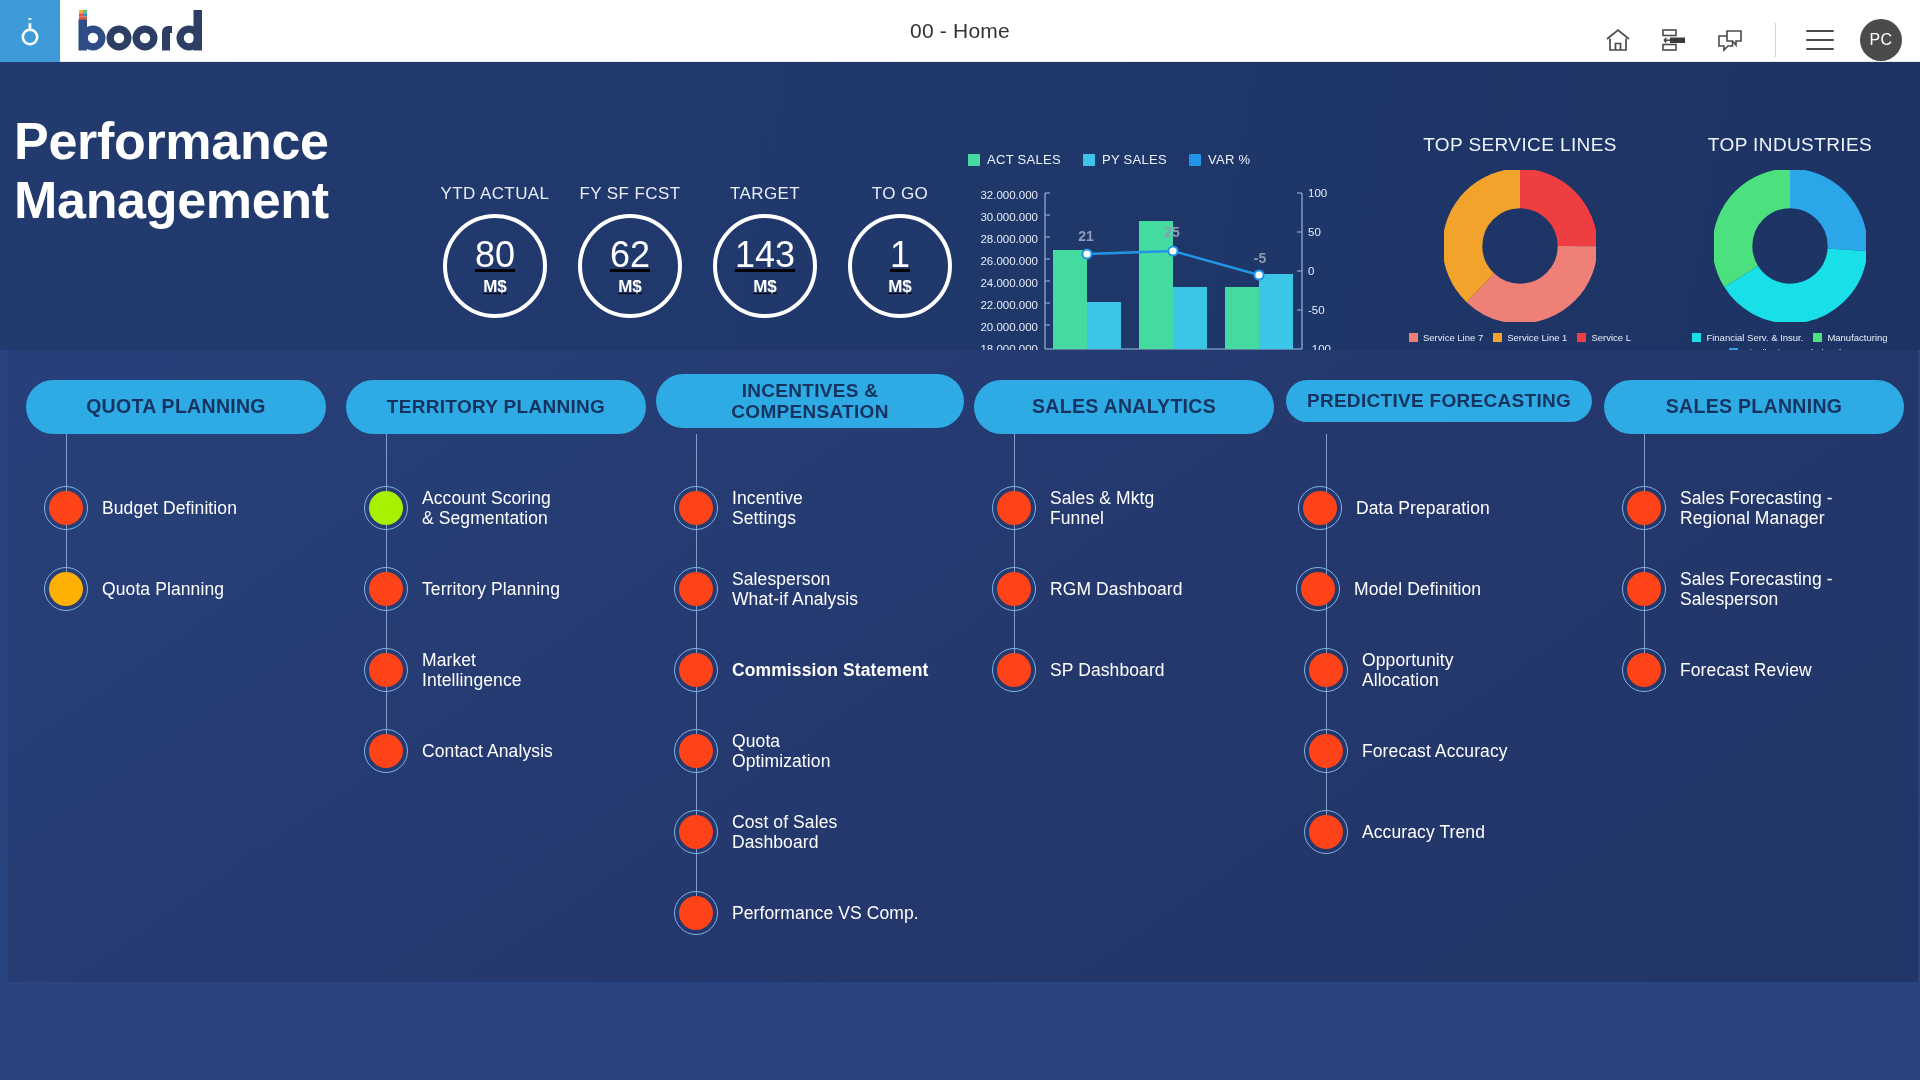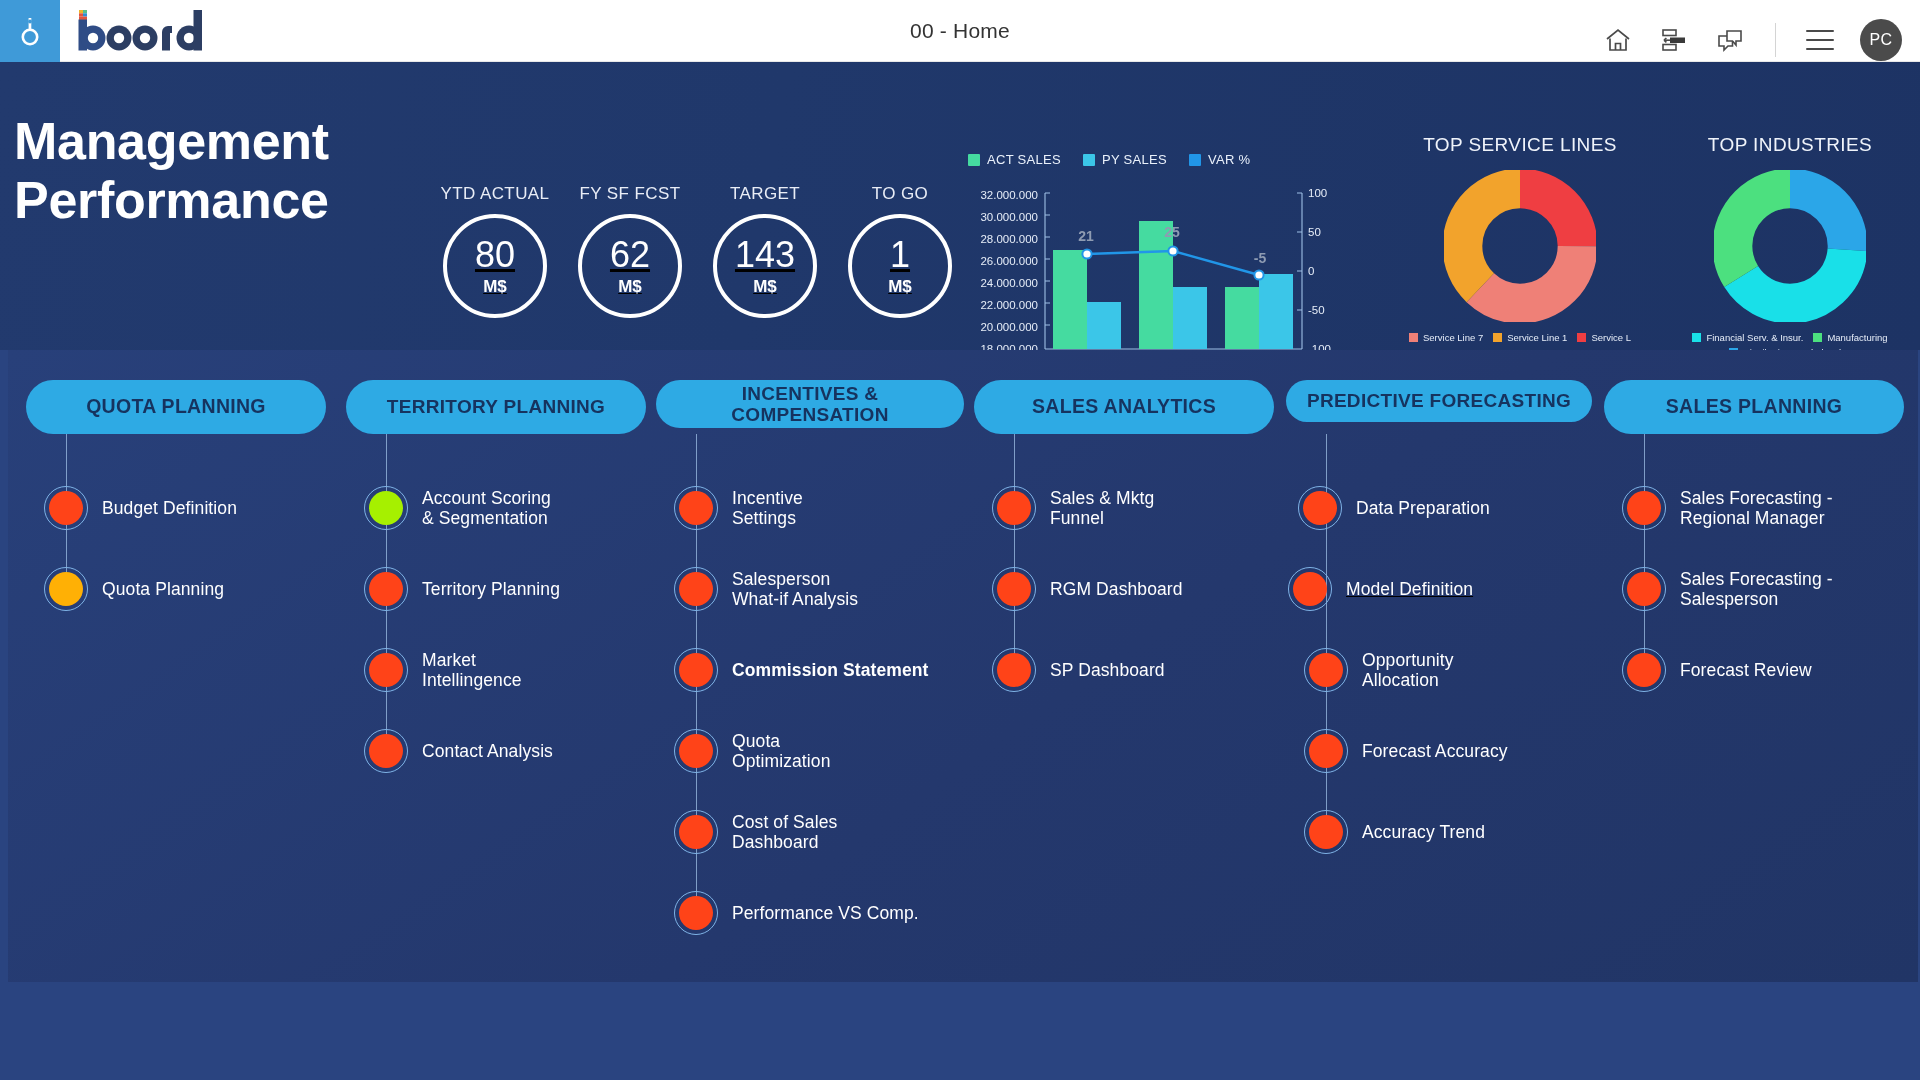--- a/index.html
+++ b/index.html
@@ -197,22 +197,22 @@
     </div>
     <div class="avatar">PC</div>
   </div>
 </div>
 
 <div class="stage">
 
   <div class="hero">
 
     <div class="hero-title">
+      <div>Performance</div>
       <div>Management</div>
-      <div>Performance</div>
     </div>
 
     <div class="kpis">
       <div class="kpi">
         <div class="kpi-label">YTD ACTUAL</div>
         <div class="kpi-circle">
           <div class="kpi-value">80</div>
           <div class="kpi-unit">M$</div>
         </div>
       </div>
@@ -414,21 +414,21 @@
 Intellingence</div>
           </div>
           <div class="item" style="left: 18px; top: 379px;">
             <div class="dot-wrap">
               <div class="dot" style="background: rgb(255, 67, 24);"></div>
             </div>
             <div class="item-label">Contact Analysis</div>
           </div>
         </div>
         <div class="col" style="left: 648px; width: 308px;">
-          <div class="pill two" style="position: absolute; left: 0px; top: 30px; width: 308px; height: 48px;">INCENTIVES &amp; COMPENSATION</div>
+          <div class="pill two" style="position: absolute; left: 0px; top: 24px; width: 308px; height: 54px;">INCENTIVES &amp; COMPENSATION</div>
           <div class="spine" style="left: 40px; top: 84px; height: 479px;"></div>
           <div class="item" style="left: 18px; top: 136px;">
             <div class="dot-wrap">
               <div class="dot" style="background: rgb(255, 67, 24);"></div>
             </div>
             <div class="item-label">Incentive
 Settings</div>
           </div>
           <div class="item" style="left: 18px; top: 217px;">
             <div class="dot-wrap">
@@ -489,21 +489,21 @@
         </div>
         <div class="col" style="left: 1278px; width: 306px;">
           <div class="pill two" style="position: absolute; left: 0px; top: 30px; width: 306px; height: 42px;">PREDICTIVE FORECASTING</div>
           <div class="spine" style="left: 40px; top: 84px; height: 398px;"></div>
           <div class="item" style="left: 12px; top: 136px;">
             <div class="dot-wrap">
               <div class="dot" style="background: rgb(255, 67, 24);"></div>
             </div>
             <div class="item-label">Data Preparation</div>
           </div>
-          <div class="item" style="left: 2px; top: 217px; text-decoration: underline;">
+          <div class="item" style="left: 10px; top: 217px;">
             <div class="dot-wrap">
               <div class="dot" style="background: rgb(255, 67, 24);"></div>
             </div>
             <div class="item-label">Model Definition</div>
           </div>
           <div class="item" style="left: 18px; top: 298px;">
             <div class="dot-wrap">
               <div class="dot" style="background: rgb(255, 67, 24);"></div>
             </div>
             <div class="item-label">Opportunity

